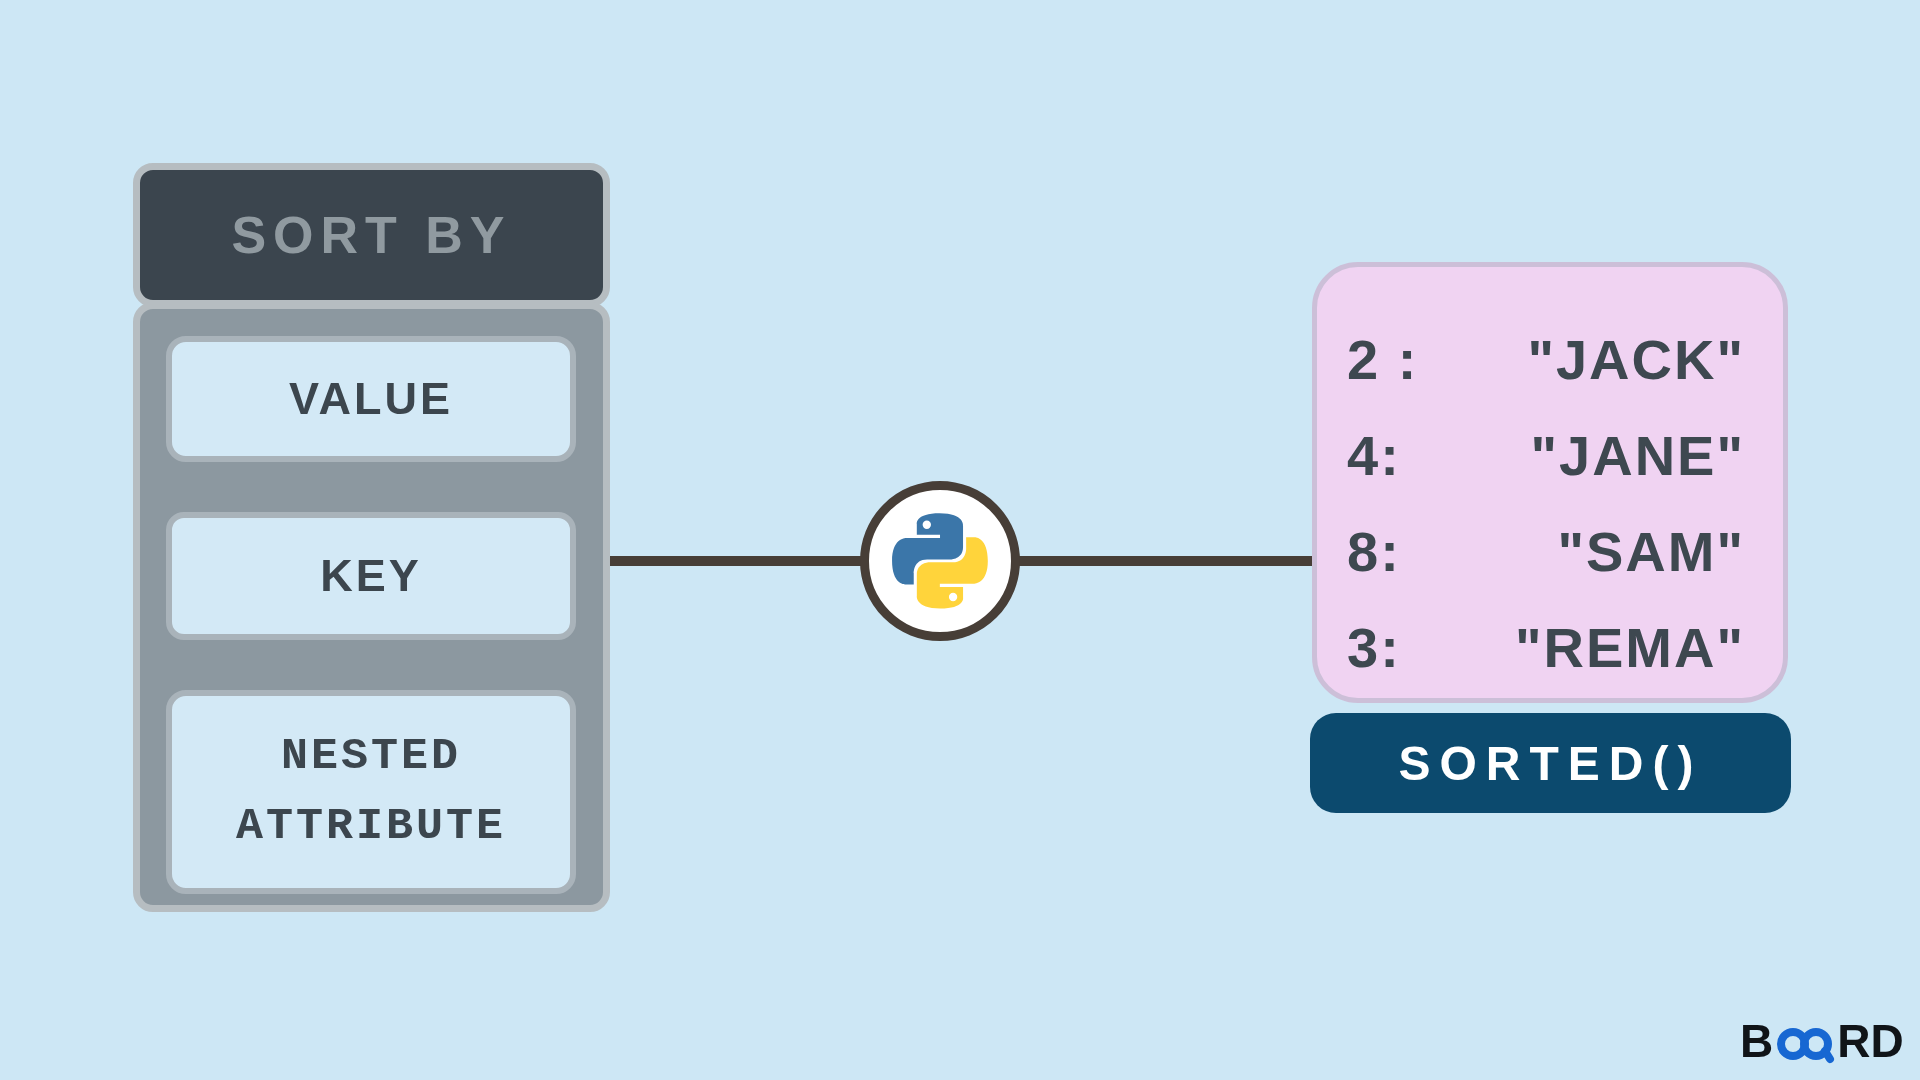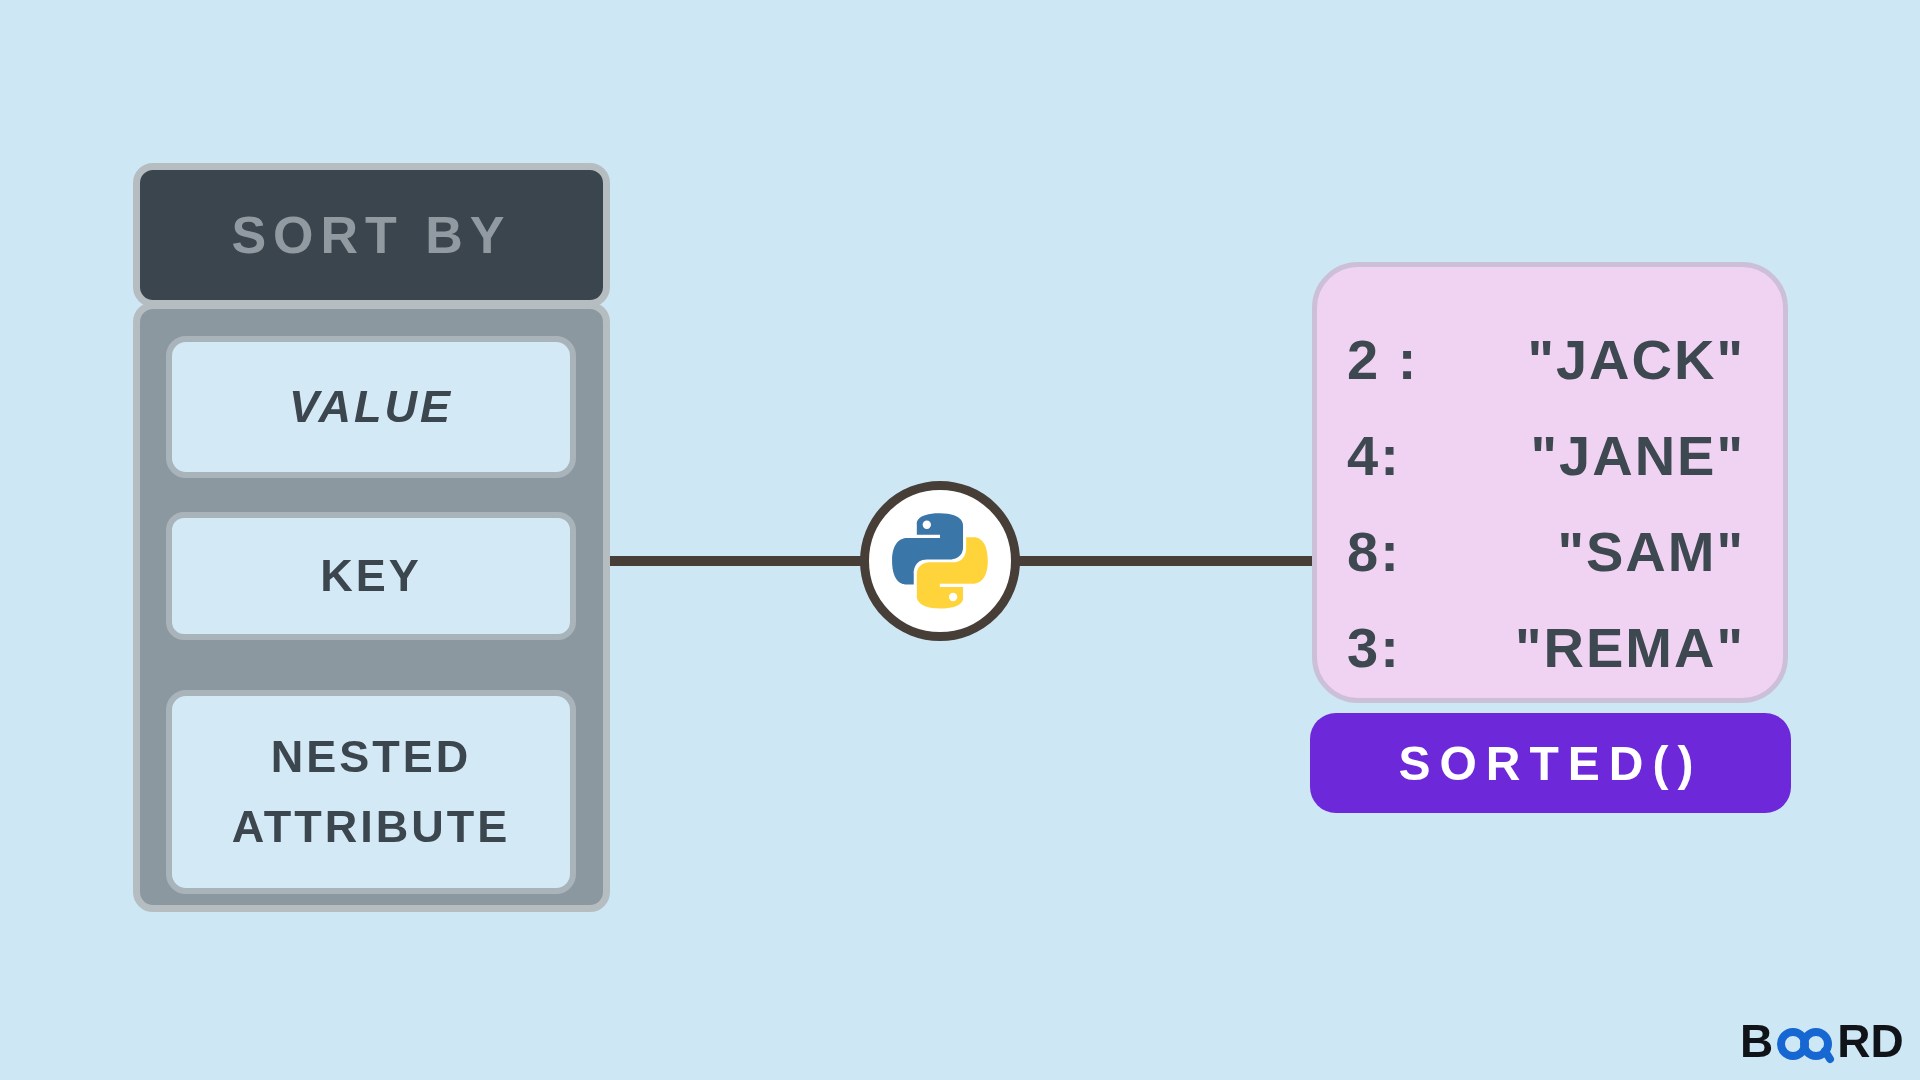--- a/index.html
+++ b/index.html
@@ -32,23 +32,23 @@
     left: 166px; width: 410px;
     background: #D3E9F6;
     border: 6px solid #A9B3BA;
     border-radius: 20px;
     display: flex; align-items: center; justify-content: center;
     text-align: center;
     color: #3C464E;
     font-size: 45px; font-weight: 800; letter-spacing: 3px;
     line-height: 1.55;
   }
-  .opt-value  { top: 336px; height: 142px; font-style: italic; }
+  .opt-value  { top: 336px; height: 126px; }
   .opt-key    { top: 512px; height: 128px; border-radius: 18px; }
-  .opt-nested { top: 690px; height: 204px; padding: 0 30px; }
+  .opt-nested { top: 690px; height: 204px; padding: 0 30px; font-family: Liberation Mono, monospace; }
 
   
   .connector { height: 10px; background: #473E37; top: 556px; }
   .connector-left  { left: 610px; width: 255px; }
   .connector-right { left: 1015px; width: 300px; }
   .python-node {
     left: 860px; top: 481px; width: 160px; height: 160px;
     background: #FFFFFF;
     border: 9px solid #473E37;
     border-radius: 50%;
@@ -68,21 +68,21 @@
   .dict-row {
     height: 96px;
     display: flex; align-items: center; justify-content: space-between;
     color: #3E4850;
     font-size: 56px; font-weight: 800;
   }
   .dict-key { letter-spacing: 2px; }
   .dict-value { letter-spacing: 2px; }
   .sorted-btn {
     left: 1310px; top: 713px; width: 481px; height: 100px;
-    background: #6d28d9;
+    background: #0c4a6e;
     border-radius: 26px;
     display: flex; align-items: center; justify-content: center;
     color: #FFFFFF;
     font-size: 48px; font-weight: 800; letter-spacing: 9px;
   }
 
   
   .board-logo {
     left: 1740px; top: 1018px; height: 46px;
     display: flex; align-items: center;

